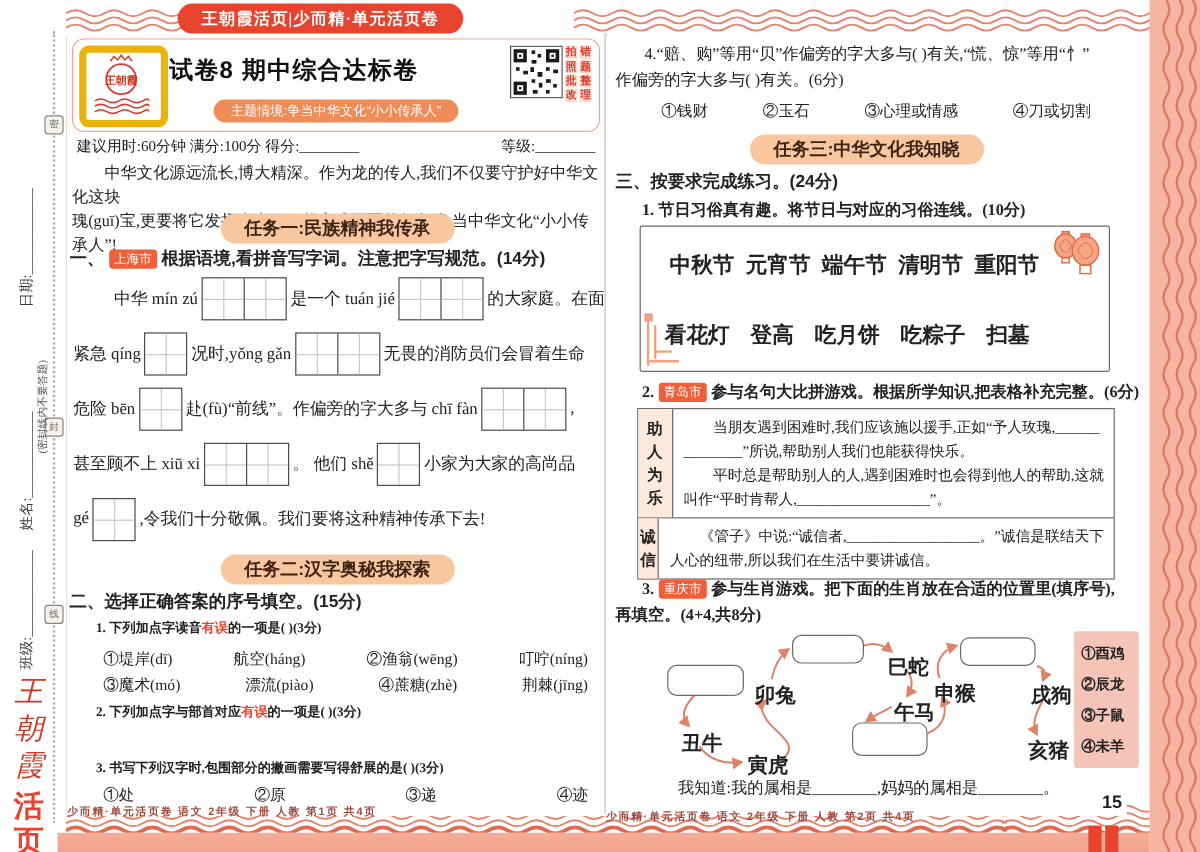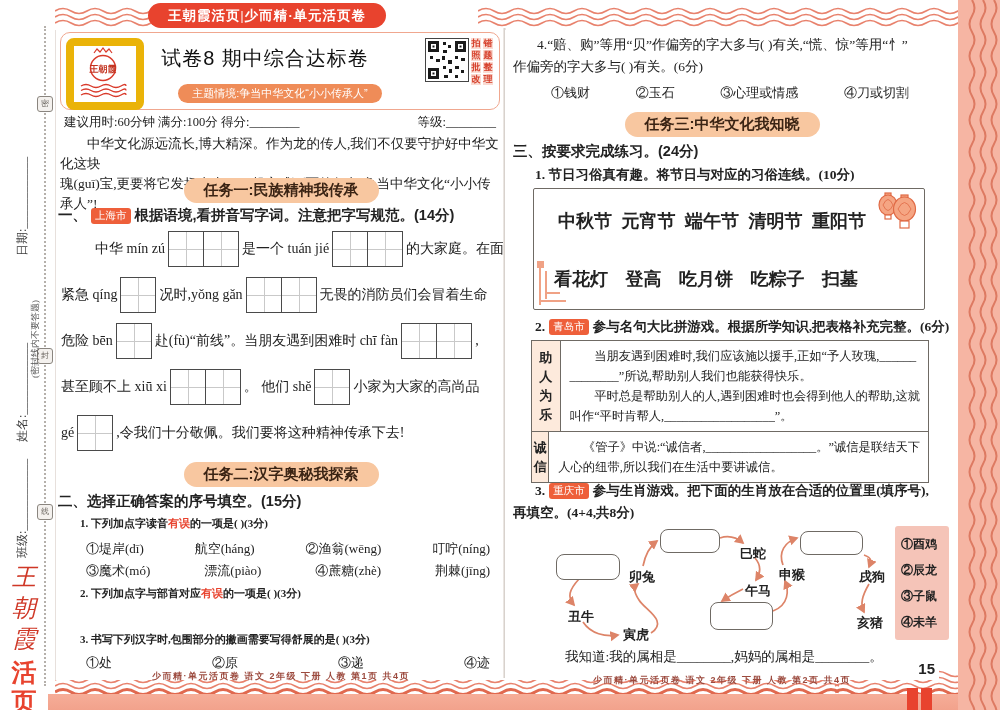--- a/index.html
+++ b/index.html
@@ -34,24 +34,24 @@
   .vnote{font-size:9px;color:#555;}
   #brand-script span,#brand-bold span{display:block;text-align:center;}
   #brand-script{position:absolute;left:6px;top:536px;width:36px;color:#cf3726;
       font-style:italic;font-size:24px;line-height:31px;}
   #brand-bold{position:absolute;left:7px;top:632px;width:34px;color:#e8432e;
       font-weight:900;font-size:25px;line-height:29px;font-family:"Liberation Sans",sans-serif;}
 
   
   #header-box{position:absolute;left:4px;top:2px;width:438px;height:76px;
       border:1.5px solid #f0a78f;border-radius:10px;}
-  #logo{position:absolute;left:5px;top:5px;width:62px;height:56px;border:8px solid #eab308;
+  #logo{position:absolute;left:5px;top:5px;width:62px;height:56px;border:6px solid #eab308;
       border-radius:8px;background:#fff;}
-  #paper-title{position:absolute;left:80px;right:110px;top:12px;text-align:center;
-      font-size:20px;font-weight:normal;letter-spacing:1px;color:#111;}
+  #paper-title{position:absolute;left:80px;right:110px;top:12px;text-align:left;
+      font-size:20px;font-weight:bold;letter-spacing:1px;color:#111;}
   #qr-wrap{position:absolute;right:6px;top:5px;display:flex;gap:2px;}
   .qr-col span{display:block;width:10px;height:11px;font-size:9px;line-height:11px;
       color:#d6402c;font-weight:bold;background:#fadbd2;margin-bottom:1px;text-align:center;}
   #theme-pill{position:absolute;left:0;right:0;top:50px;text-align:center;}
   #theme-pill span{display:inline-block;background:#ef8c58;color:#fff;font-size:11px;
       padding:2px 14px;border-radius:12px;font-family:"Liberation Sans",sans-serif;}
   #meta-row{position:absolute;left:8px;right:10px;top:84px;display:flex;
       justify-content:space-between;font-size:12.5px;}
   #intro{position:absolute;left:4px;right:4px;top:104px;font-size:13.5px;line-height:20px;}
   #intro div:first-child{text-indent:2em;}
@@ -73,42 +73,42 @@
   .tian{display:inline-flex;border:1.3px solid #4a4a4a;background:#fff;}
   .tian .c{width:34px;height:34px;position:relative;border-left:1.3px solid #4a4a4a;}
   .tian .c:first-child{border-left:none;}
   .tian .c::before{content:"";position:absolute;left:0;right:0;top:50%;border-top:1px solid #c9c9c9;}
   .tian .c::after{content:"";position:absolute;top:0;bottom:0;left:50%;border-left:1px solid #c9c9c9;}
 
   .mcq-stem{position:absolute;left:24px;font-size:11px;font-weight:600;white-space:nowrap;}
   .red{color:#e8432e;}
   .opt-row{position:absolute;left:30px;right:16px;display:flex;justify-content:space-between;
       font-size:13px;white-space:nowrap;}
-  .page-footer{position:absolute;left:0;right:0;text-align:center;font-size:9px;
+  .page-footer{position:absolute;left:0;right:0;font-size:9px;
       color:#9c4a3e;letter-spacing:1.5px;font-weight:bold;font-family:"Liberation Sans",sans-serif;}
 
   
   .rline{position:absolute;left:8px;right:6px;font-size:13.5px;white-space:nowrap;}
   .q4lines div{height:22px;}
   .q4lines div:first-child{text-indent:24px;}
   #fest-box{position:absolute;left:28px;right:14px;top:158px;height:120px;
       border:1.5px solid #6f6a64;border-radius:2px;}
   .fest-row{position:absolute;left:0;right:0;display:flex;justify-content:space-between;
       font-size:18px;font-weight:600;}
   #fest-row1{top:20px;padding:0 58px 0 24px;}
   #fest-row2{top:78px;padding:0 66px 0 20px;}
   #nq-table{position:absolute;left:26px;right:10px;top:310px;border:1.2px solid #6f6a64;}
   .nq-row{display:flex;border-top:1.2px solid #6f6a64;}
   .nq-row:first-child{border-top:none;}
   .nq-label{width:30px;display:flex;flex-direction:column;justify-content:center;align-items:center;
       background:#fdeadc;border-right:1.2px solid #6f6a64;font-size:13px;font-weight:600;line-height:19px;}
   .nq-content{flex:1;padding:5px 8px 5px 9px;font-size:12.3px;line-height:20px;white-space:nowrap;}
   #diagram{position:absolute;left:12px;top:496px;width:434px;height:118px;}
   .zbox{position:absolute;border:1.5px solid #6f6a64;border-radius:8px;background:#fff;}
-  .zlab{position:absolute;font-size:13px;font-weight:700;white-space:nowrap;}
+  .zlab{position:absolute;font-size:17px;font-weight:700;white-space:nowrap;}
   #zpanel{position:absolute;right:2px;top:0;width:54px;height:114px;background:#f5c4b8;
       border-radius:3px;padding:5px 4px 0 6px;box-sizing:border-box;}
   #zpanel div{font-size:12px;line-height:26px;font-weight:600;}
   #know-line{position:absolute;left:60px;top:618px;font-size:13.5px;white-space:nowrap;}
   #page-no{position:absolute;right:4px;top:630px;font-size:15px;font-weight:bold;
       font-family:"Liberation Sans",sans-serif;}
   .tab-bar{position:absolute;width:11px;height:22px;background:#e8432e;bottom:0;}
 </style>
 </head>
 <body>
@@ -291,21 +291,21 @@
           <span class="c"></span>
           <span class="c"></span>
         </span>
         <span class="ptxt">无畏的消防员们会冒着生命</span>
       </div>
       <div class="pline">
         <span class="ptxt">危险 bēn</span>
         <span class="tian">
           <span class="c"></span>
         </span>
-        <span class="ptxt">赴(fù)“前线”。当朋友遇到困难时 chī fàn</span>
+        <span class="ptxt">赴(fù)“前线”。作偏旁的字大多与 chī fàn</span>
         <span class="tian">
           <span class="c"></span>
           <span class="c"></span>
         </span>
         <span class="ptxt">,</span>
       </div>
       <div class="pline">
         <span class="ptxt">甚至顾不上 xiū xi</span>
         <span class="tian">
           <span class="c"></span>

